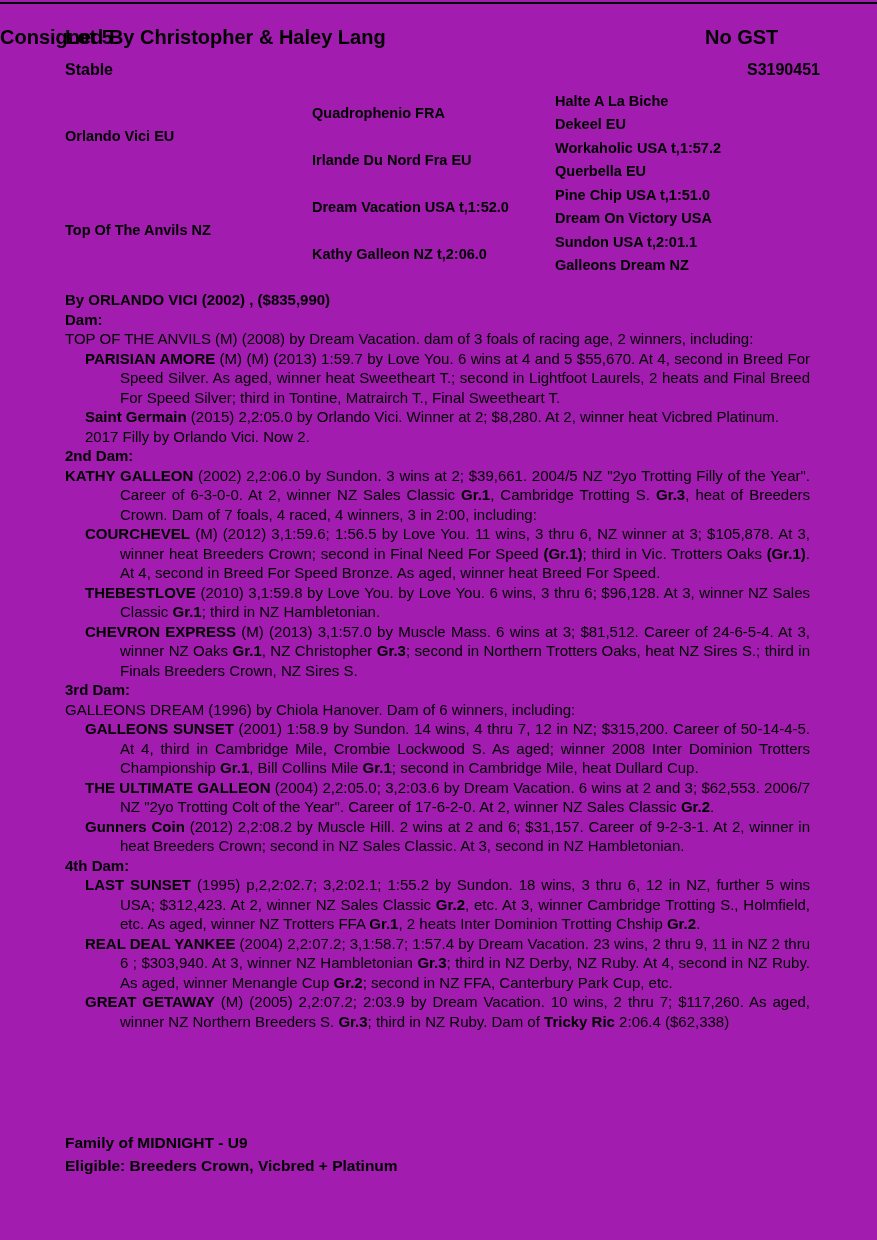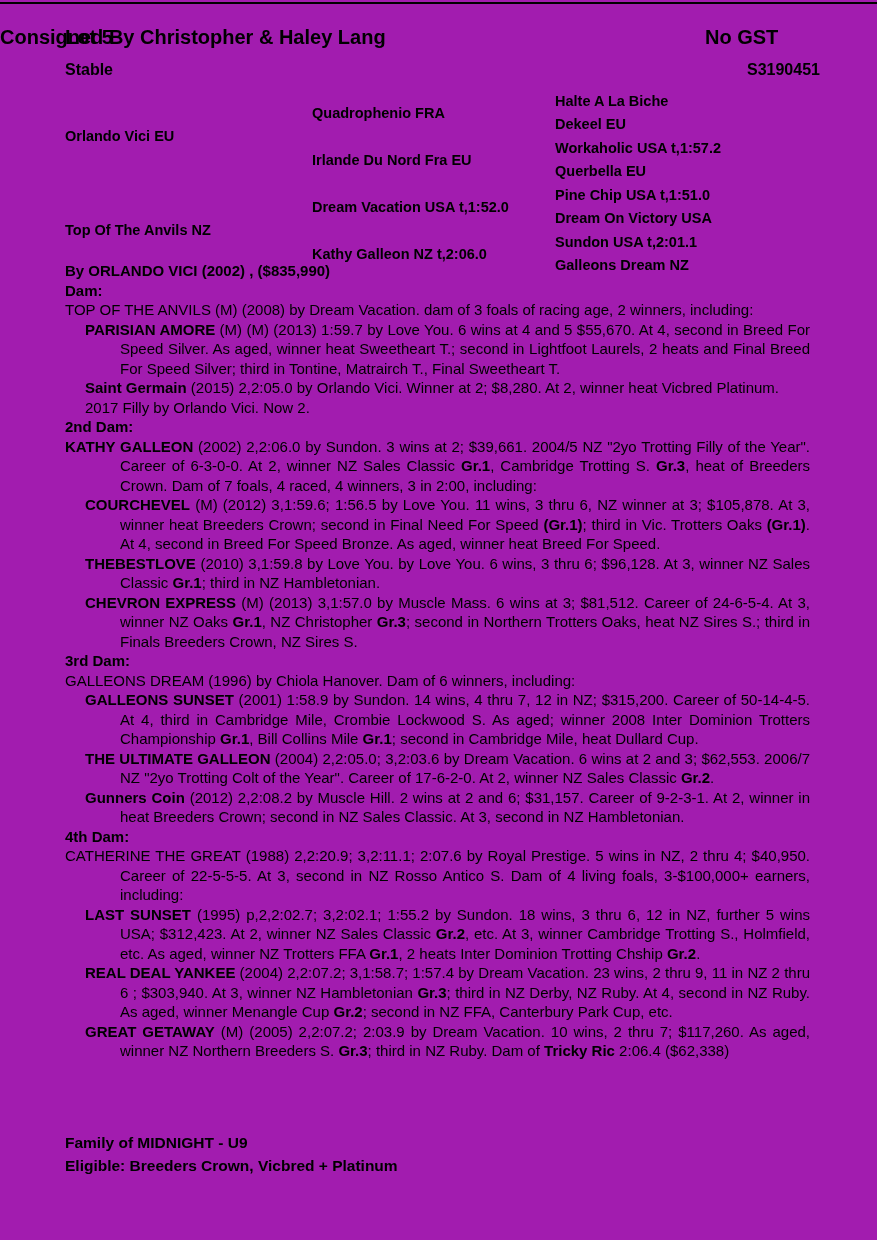--- a/index.html
+++ b/index.html
@@ -26,21 +26,21 @@
   
   .ped { position: absolute; left: 65px; top: 89px; width: 760px; height: 188px; display: flex; }
   .ped-col { display: flex; flex-direction: column; height: 100%; }
   .ped-col-1 { width: 247px; }
   .ped-col-2 { width: 243px; }
   .ped-col-3 { width: 270px; }
   .ped-cell { flex: 1; display: flex; align-items: center; font-weight: bold; font-size: 14.5px; white-space: nowrap; }
 
   
   .bodytext {
-    position: absolute; left: 65px; top: 261px; width: 745px;
+    position: absolute; left: 65px; top: 290px; width: 745px;
     font-size: 15px; line-height: 19.5px; text-align: justify;
   }
   .bodytext p { margin: 0; }
   .b { font-weight: bold; }
   .by { font-weight: bold; margin-bottom: 3px; text-align: left; }
   .heading { font-weight: bold; margin-top: 3px; text-align: left; }
   .p0 { padding-left: 55px; text-indent: -55px; }
   .p1 { padding-left: 55px; text-indent: -35px; }
 
   
@@ -93,21 +93,20 @@
       <p class="p0"><span class="b">KATHY GALLEON</span><span> (2002) 2,2:06.0 by Sundon. 3 wins at 2; $39,661. 2004/5 NZ "2yo Trotting Filly of the Year". Career of 6-3-0-0. At 2, winner NZ Sales Classic </span><span class="b">Gr.1</span><span>, Cambridge Trotting S. </span><span class="b">Gr.3</span><span>, heat of Breeders Crown. Dam of 7 foals, 4 raced, 4 winners, 3 in 2:00, including:</span></p>
       <p class="p1"><span class="b">COURCHEVEL</span><span> (M) (2012) 3,1:59.6; 1:56.5 by Love You. 11 wins, 3 thru 6, NZ winner at 3; $105,878. At 3, winner heat Breeders Crown; second in Final Need For Speed </span><span class="b">(Gr.1)</span><span>; third in Vic. Trotters Oaks </span><span class="b">(Gr.1)</span><span>. At 4, second in Breed For Speed Bronze. As aged, winner heat Breed For Speed.</span></p>
       <p class="p1"><span class="b">THEBESTLOVE</span><span> (2010) 3,1:59.8 by Love You. by Love You. 6 wins, 3 thru 6; $96,128. At 3, winner NZ Sales Classic </span><span class="b">Gr.1</span><span>; third in NZ Hambletonian.</span></p>
       <p class="p1"><span class="b">CHEVRON EXPRESS</span><span> (M) (2013) 3,1:57.0 by Muscle Mass. 6 wins at 3; $81,512. Career of 24-6-5-4. At 3, winner NZ Oaks </span><span class="b">Gr.1</span><span>, NZ Christopher </span><span class="b">Gr.3</span><span>; second in Northern Trotters Oaks, heat NZ Sires S.; third in Finals Breeders Crown, NZ Sires S.</span></p>
       <p class="heading"><span class="b">3rd Dam:</span></p>
       <p class="p0"><span>GALLEONS DREAM (1996) by Chiola Hanover. Dam of 6 winners, including:</span></p>
       <p class="p1"><span class="b">GALLEONS SUNSET</span><span> (2001) 1:58.9 by Sundon. 14 wins, 4 thru 7, 12 in NZ; $315,200. Career of 50-14-4-5. At 4, third in Cambridge Mile, Crombie Lockwood S. As aged; winner 2008 Inter Dominion Trotters Championship </span><span class="b">Gr.1</span><span>, Bill Collins Mile </span><span class="b">Gr.1</span><span>; second in Cambridge Mile, heat Dullard Cup.</span></p>
       <p class="p1"><span class="b">THE ULTIMATE GALLEON</span><span> (2004) 2,2:05.0; 3,2:03.6 by Dream Vacation. 6 wins at 2 and 3; $62,553. 2006/7 NZ "2yo Trotting Colt of the Year". Career of 17-6-2-0. At 2, winner NZ Sales Classic </span><span class="b">Gr.2</span><span>.</span></p>
       <p class="p1"><span class="b">Gunners Coin</span><span> (2012) 2,2:08.2 by Muscle Hill. 2 wins at 2 and 6; $31,157. Career of 9-2-3-1. At 2, winner in heat Breeders Crown; second in NZ Sales Classic. At 3, second in NZ Hambletonian.</span></p>
       <p class="heading"><span class="b">4th Dam:</span></p>
-      <p class="p0"><span>CATHERINE THE GREAT (1988) 2,2:20.9; 3,2:11.1; 2:07.6 by Royal Prestige. 5 wins in NZ, 2 thru 4; $40,950. Career of 22-5-5-5. At 3, second in NZ Rosso Antico S. Dam of 4 living foals, 3-$100,000+ earners, including:</span></p>
       <p class="p1"><span class="b">LAST SUNSET</span><span> (1995) p,2,2:02.7; 3,2:02.1; 1:55.2 by Sundon. 18 wins, 3 thru 6, 12 in NZ, further 5 wins USA; $312,423. At 2, winner NZ Sales Classic </span><span class="b">Gr.2</span><span>, etc. At 3, winner Cambridge Trotting S., Holmfield, etc. As aged, winner NZ Trotters FFA </span><span class="b">Gr.1</span><span>, 2 heats Inter Dominion Trotting Chship </span><span class="b">Gr.2</span><span>.</span></p>
       <p class="p1"><span class="b">REAL DEAL YANKEE</span><span> (2004) 2,2:07.2; 3,1:58.7; 1:57.4 by Dream Vacation. 23 wins, 2 thru 9, 11 in NZ 2 thru 6 ; $303,940. At 3, winner NZ Hambletonian </span><span class="b">Gr.3</span><span>; third in NZ Derby, NZ Ruby. At 4, second in NZ Ruby. As aged, winner Menangle Cup </span><span class="b">Gr.2</span><span>; second in NZ FFA, Canterbury Park Cup, etc.</span></p>
       <p class="p1"><span class="b">GREAT GETAWAY</span><span> (M) (2005) 2,2:07.2; 2:03.9 by Dream Vacation. 10 wins, 2 thru 7; $117,260. As aged, winner NZ Northern Breeders S. </span><span class="b">Gr.3</span><span>; third in NZ Ruby. Dam of </span><span class="b">Tricky Ric</span><span> 2:06.4 ($62,338)</span></p>
     </div>
 
   <div class="footer">
     <div>Family of MIDNIGHT - U9</div>
     <div>Eligible: Breeders Crown, Vicbred + Platinum</div>
   </div>
 </div>

